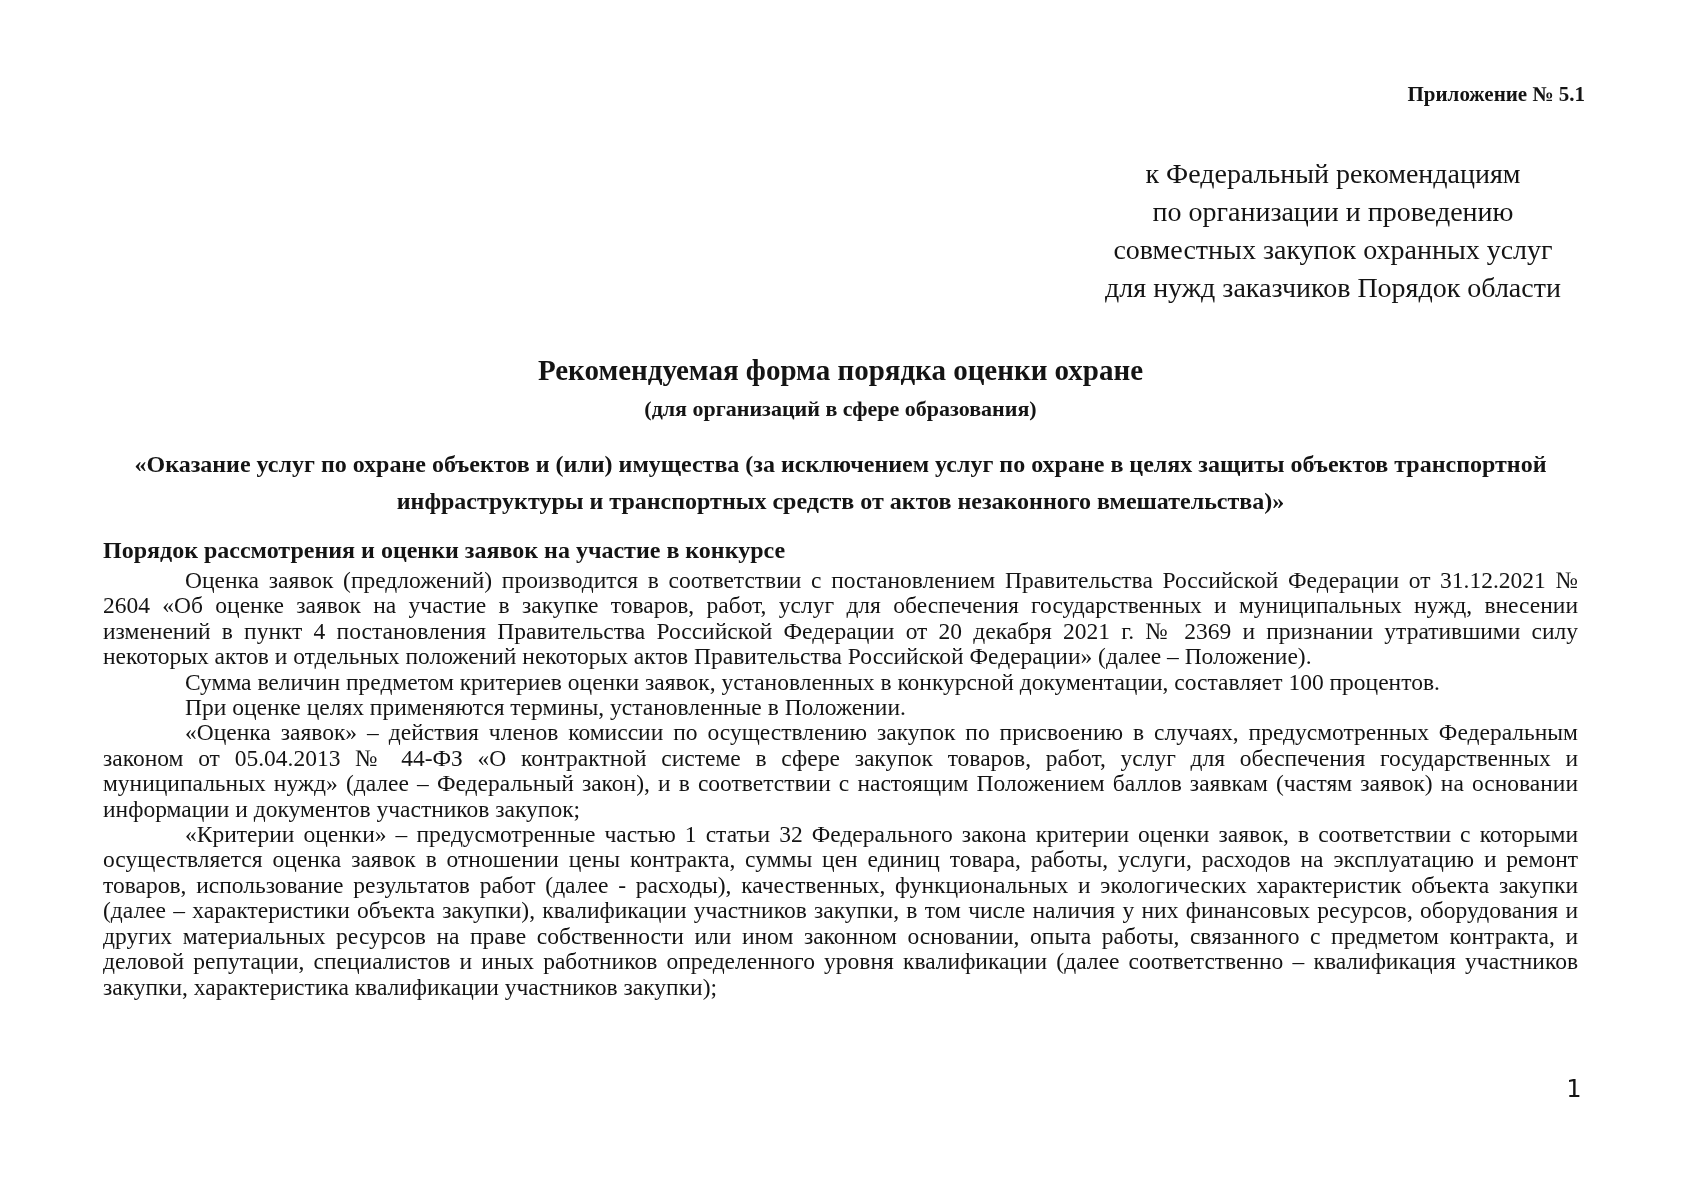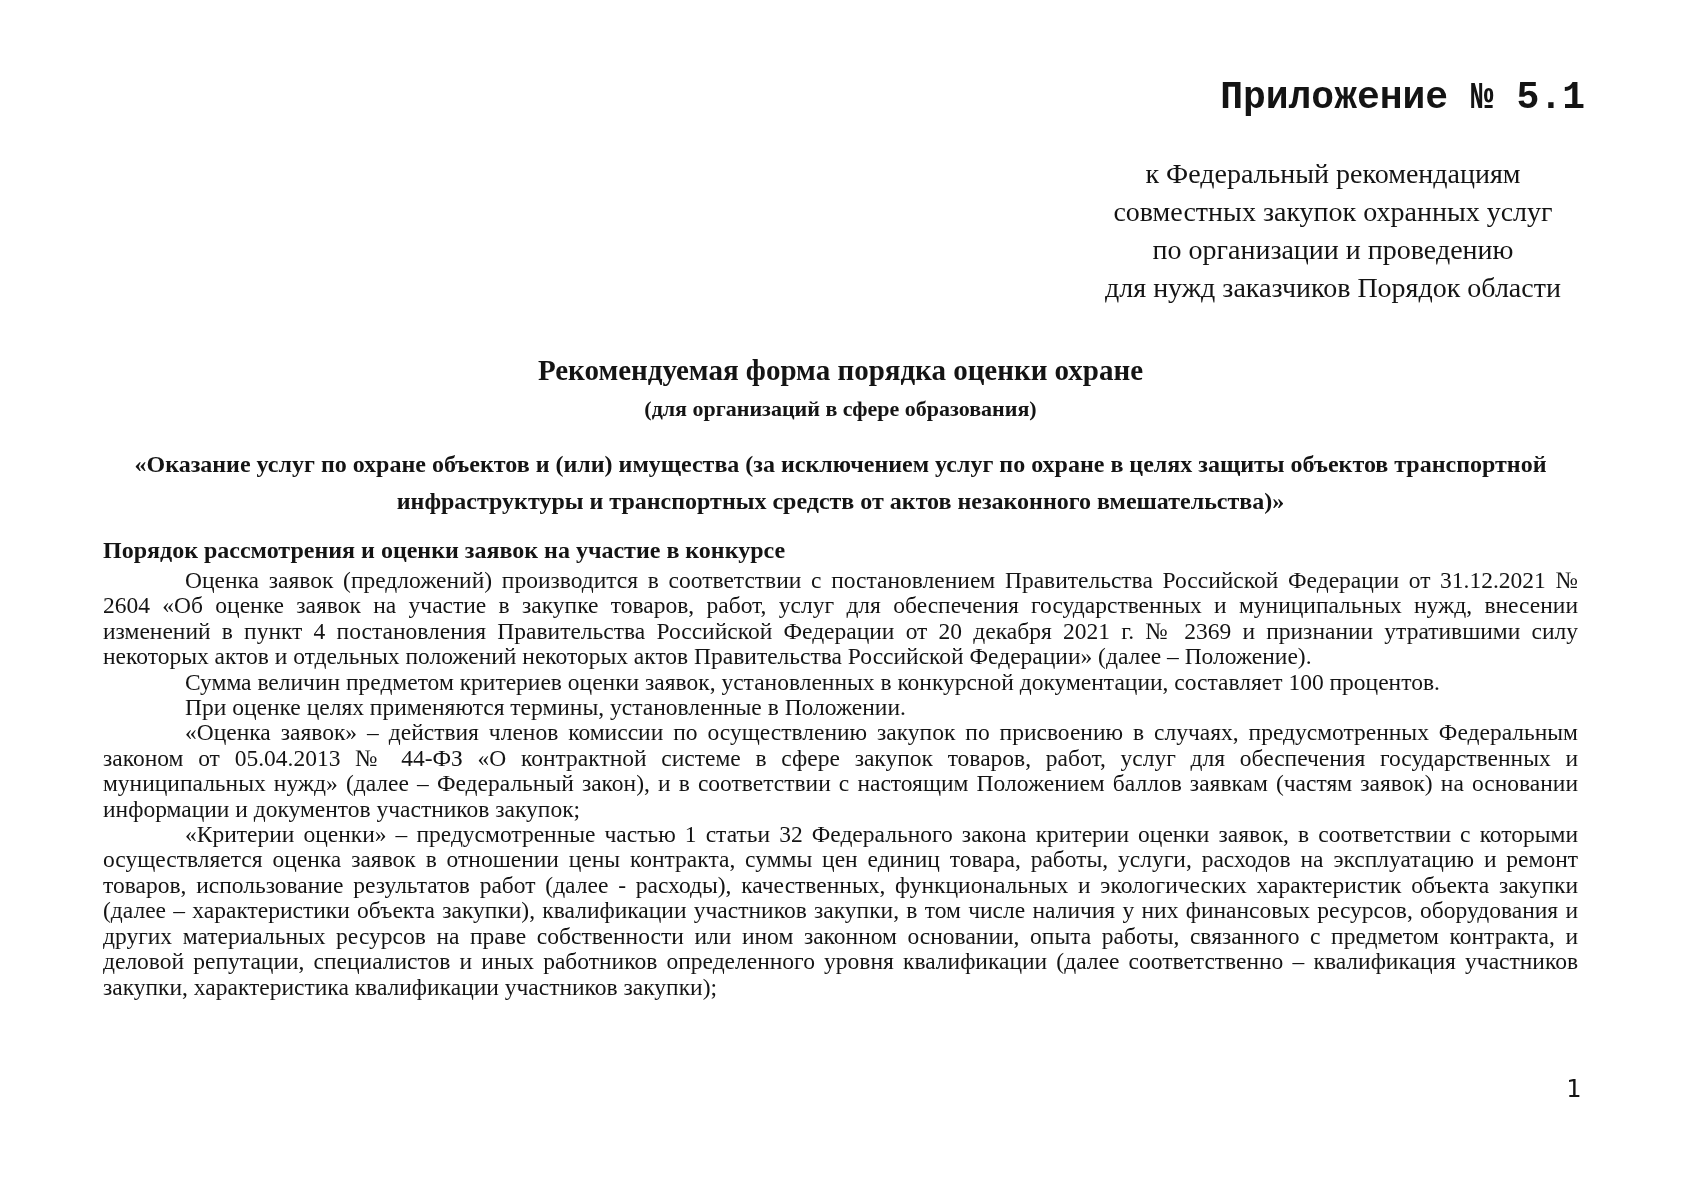--- a/index.html
+++ b/index.html
@@ -12,26 +12,25 @@
     position: relative;
     width: 1697px;
     height: 1200px;
     background: #ffffff;
     color: #141414;
     font-family: "Liberation Serif", "DejaVu Serif", serif;
     overflow: hidden;
   }
   .annex {
     position: absolute;
-    top: 76px;
+    top: 82px;
     right: 112px;
-    font-size: 38px;
+    font-size: 21px;
     font-weight: bold;
     white-space: nowrap;
-    font-family: Liberation Mono, monospace;
   }
   .addressee {
     position: absolute;
     top: 155px;
     right: 84px;
     width: 560px;
     text-align: center;
     font-size: 28px;
     line-height: 38px;
   }
@@ -93,22 +92,22 @@
 </style>
 </head>
 <body>
 
 <div class="page">
 
   <div class="annex">Приложение № 5.1</div>
 
   <div class="addressee">
     <div>к Федеральный рекомендациям</div>
+    <div>по организации и проведению</div>
     <div>совместных закупок охранных услуг</div>
-    <div>по организации и проведению</div>
     <div>для нужд заказчиков Порядок области</div>
   </div>
 
   <div class="doc-title">Рекомендуемая форма порядка оценки охране</div>
 
   <div class="doc-subtitle">(для организаций в сфере образования)</div>
 
   <div class="subject">«Оказание услуг по охране объектов и (или) имущества (за исключением услуг по охране в целях защиты объектов транспортной инфраструктуры и транспортных средств от актов незаконного вмешательства)»</div>
 
   <div class="body-block">

